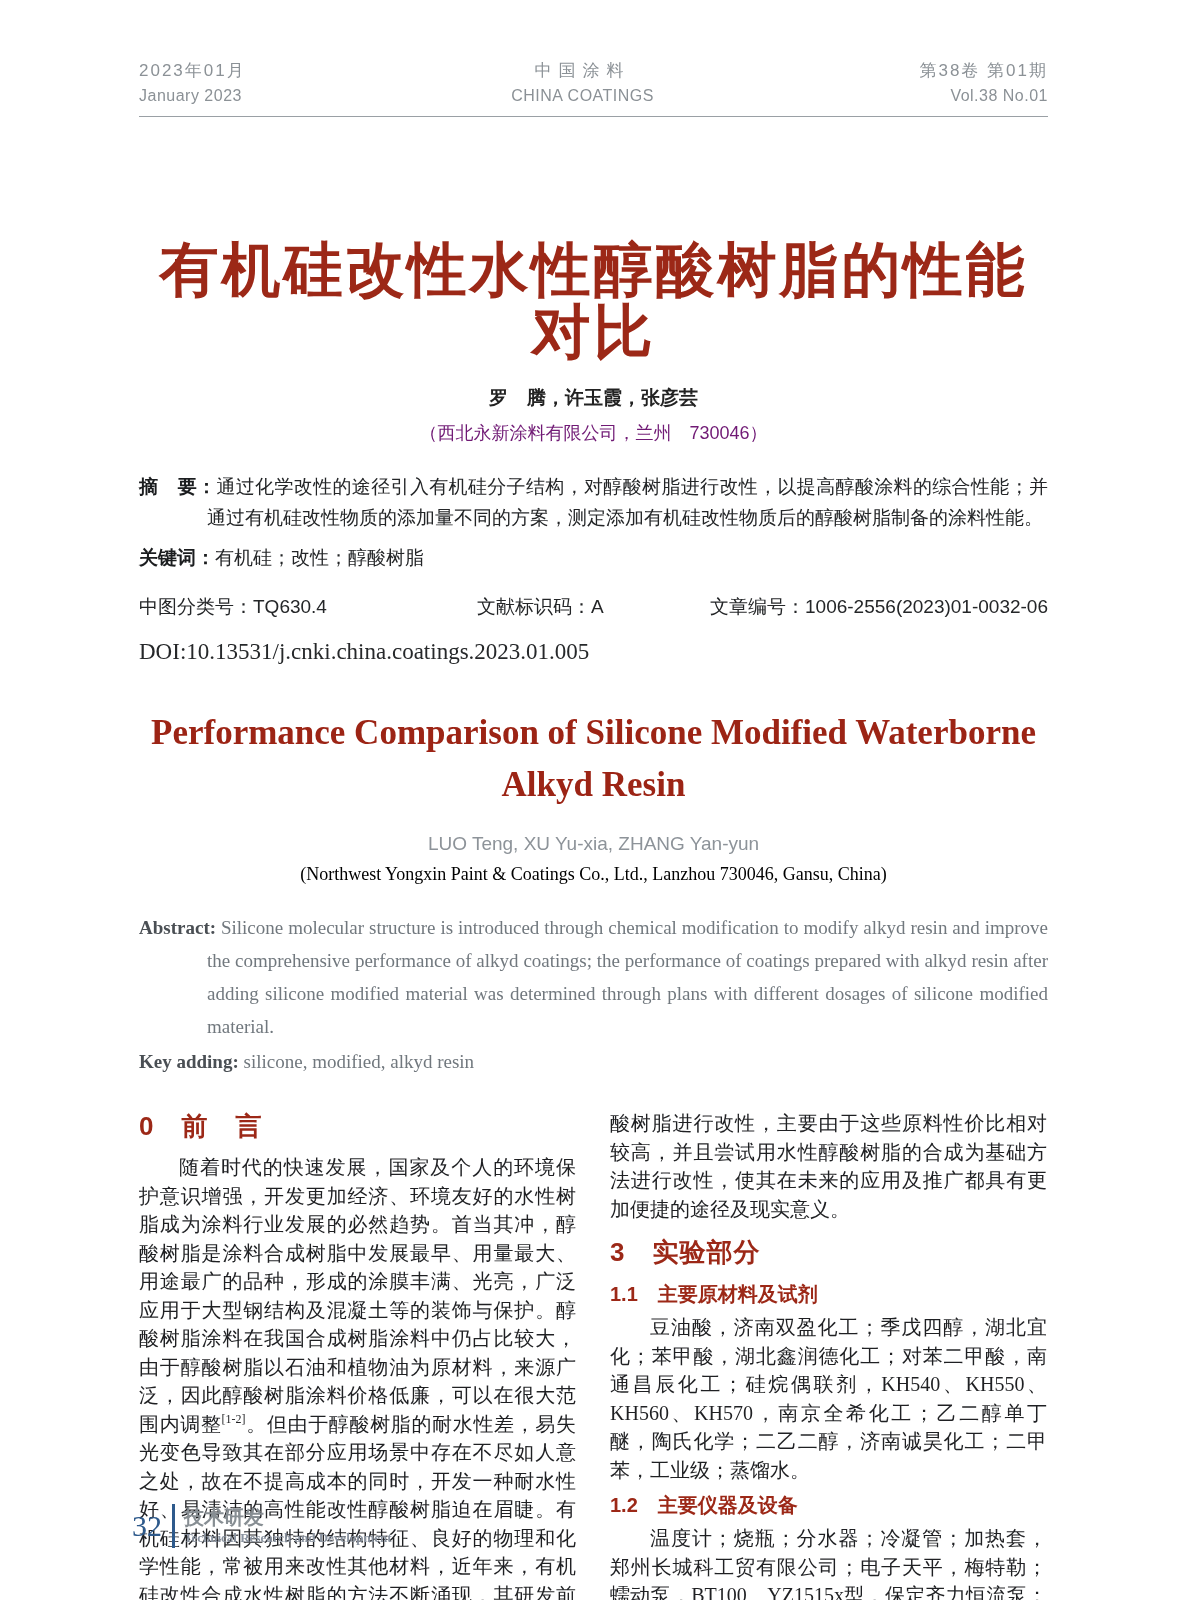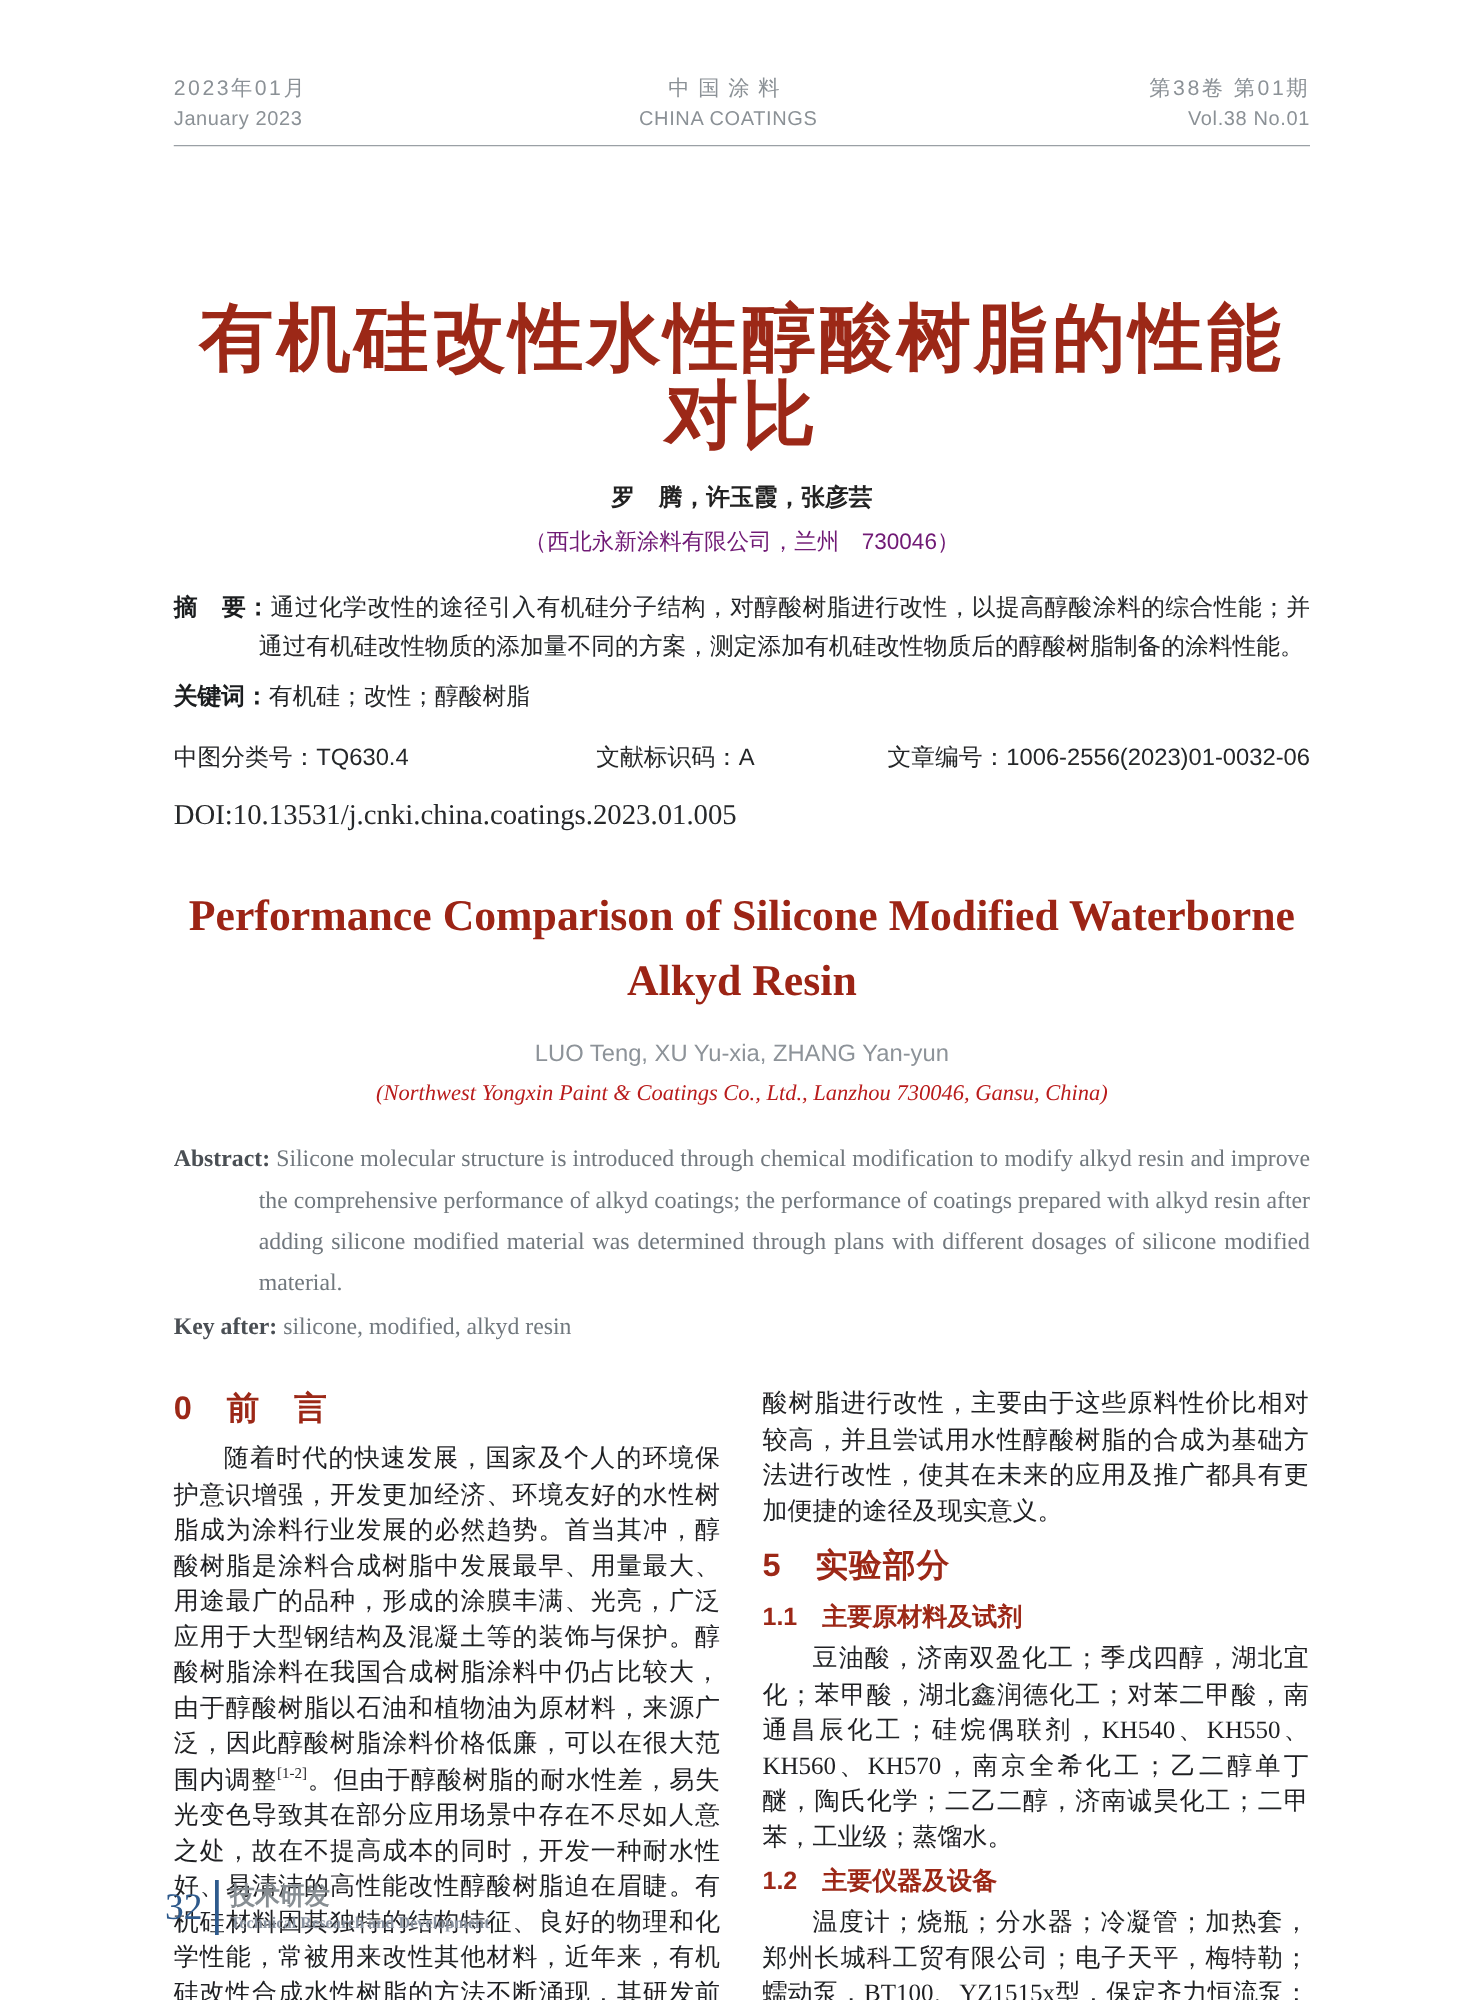--- a/index.html
+++ b/index.html
@@ -56,21 +56,21 @@
     margin:40px auto 0 auto;
     max-width:990px;
     text-align:center;
     font-family:"Liberation Serif", serif;
     font-weight:bold;
     font-size:35px;
     line-height:52px;
     color:#9c2415;
   }
   .authors-en{margin-top:22px;text-align:center;font-size:19px;color:#8d9399;}
-  .affil-en{margin-top:9px;text-align:center;font-family:"Liberation Serif", serif;font-style:italic;font-size:18px;color:#b91c1c;}
+  .affil-en{margin-top:9px;text-align:center;font-family:"Liberation Serif", serif;font-size:18px;color:#000000;}
   
   .en-abs{
     margin-top:26px;
     font-family:"Liberation Serif", serif;
     font-size:19px;line-height:33px;
     color:#71787e;
     padding-left:68px;text-indent:-68px;
     text-align:justify;
   }
   .en-abs .lbl,.en-kw .lbl{font-family:"Liberation Serif", serif;font-weight:bold;color:#4a4f54;}
@@ -152,32 +152,32 @@
   </div>
 
   <div class="title-en">Performance Comparison of Silicone Modified Waterborne Alkyd Resin</div>
   <div class="authors-en">LUO Teng, XU Yu-xia, ZHANG Yan-yun</div>
   <div class="affil-en">(Northwest Yongxin Paint &amp; Coatings Co., Ltd., Lanzhou 730046, Gansu, China)</div>
 
   <div class="en-abs">
     <span class="lbl">Abstract:</span>&nbsp;<span>Silicone molecular structure is introduced through chemical modification to modify alkyd resin and improve the comprehensive performance of alkyd coatings; the performance of coatings prepared with alkyd resin after adding silicone modified material was determined through plans with different dosages of silicone modified material.</span>
   </div>
   <div class="en-kw">
-    <span class="lbl">Key after:</span>&nbsp;<span>silicone, modified, alkyd resin</span>
+    <span class="lbl">Key adding:</span>&nbsp;<span>silicone, modified, alkyd resin</span>
   </div>
 
   <div class="body-cols">
     <div class="col">
       <h3 class="sec-head">0　前　言</h3>
       <p class="p-indent"><span>随着时代的快速发展，国家及个人的环境保护意识增强，开发更加经济、环境友好的水性树脂成为涂料行业发展的必然趋势。首当其冲，醇酸树脂是涂料合成树脂中发展最早、用量最大、用途最广的品种，形成的涂膜丰满、光亮，广泛应用于大型钢结构及混凝土等的装饰与保护。醇酸树脂涂料在我国合成树脂涂料中仍占比较大，由于醇酸树脂以石油和植物油为原材料，来源广泛，因此醇酸树脂涂料价格低廉，可以在很大范围内调整</span><sup class="ref">[1-2]</sup><span>。但由于醇酸树脂的耐水性差，易失光变色导致其在部分应用场景中存在不尽如人意之处，故在不提高成本的同时，开发一种耐水性好、易清洁的高性能改性醇酸树脂迫在眉睫。有机硅材料因其独特的结构特征、良好的物理和化学性能，常被用来改性其他材料，近年来，有机硅改性合成水性树脂的方法不断涌现，其研发前景非常广阔。</span></p>
       <p class="p-indent">本文选用原料易得的几种硅烷偶联剂对水性醇</p>
     </div>
     <div class="col">
       <p>酸树脂进行改性，主要由于这些原料性价比相对较高，并且尝试用水性醇酸树脂的合成为基础方法进行改性，使其在未来的应用及推广都具有更加便捷的途径及现实意义。</p>
-      <h3 class="sec-head mt">5　实验部分</h3>
+      <h3 class="sec-head mt">3　实验部分</h3>
       <h4 class="sub-head">1.1　主要原材料及试剂</h4>
       <p class="p-indent">豆油酸，济南双盈化工；季戊四醇，湖北宜化；苯甲酸，湖北鑫润德化工；对苯二甲酸，南通昌辰化工；硅烷偶联剂，KH540、KH550、KH560、KH570，南京全希化工；乙二醇单丁醚，陶氏化学；二乙二醇，济南诚昊化工；二甲苯，工业级；蒸馏水。</p>
       <h4 class="sub-head">1.2　主要仪器及设备</h4>
       <p class="p-indent">温度计；烧瓶；分水器；冷凝管；加热套，郑州长城科工贸有限公司；电子天平，梅特勒；蠕动泵，BT100、YZ1515x型，保定齐力恒流泵；电动搅拌器，RW20型，德国IKA；高速分散机，GFJ-0.4型，上海现代；振荡混</p>
     </div>
   </div>
 
   <div class="pfooter">
     <span class="page-num">32</span>
     <span class="vbar"></span>

